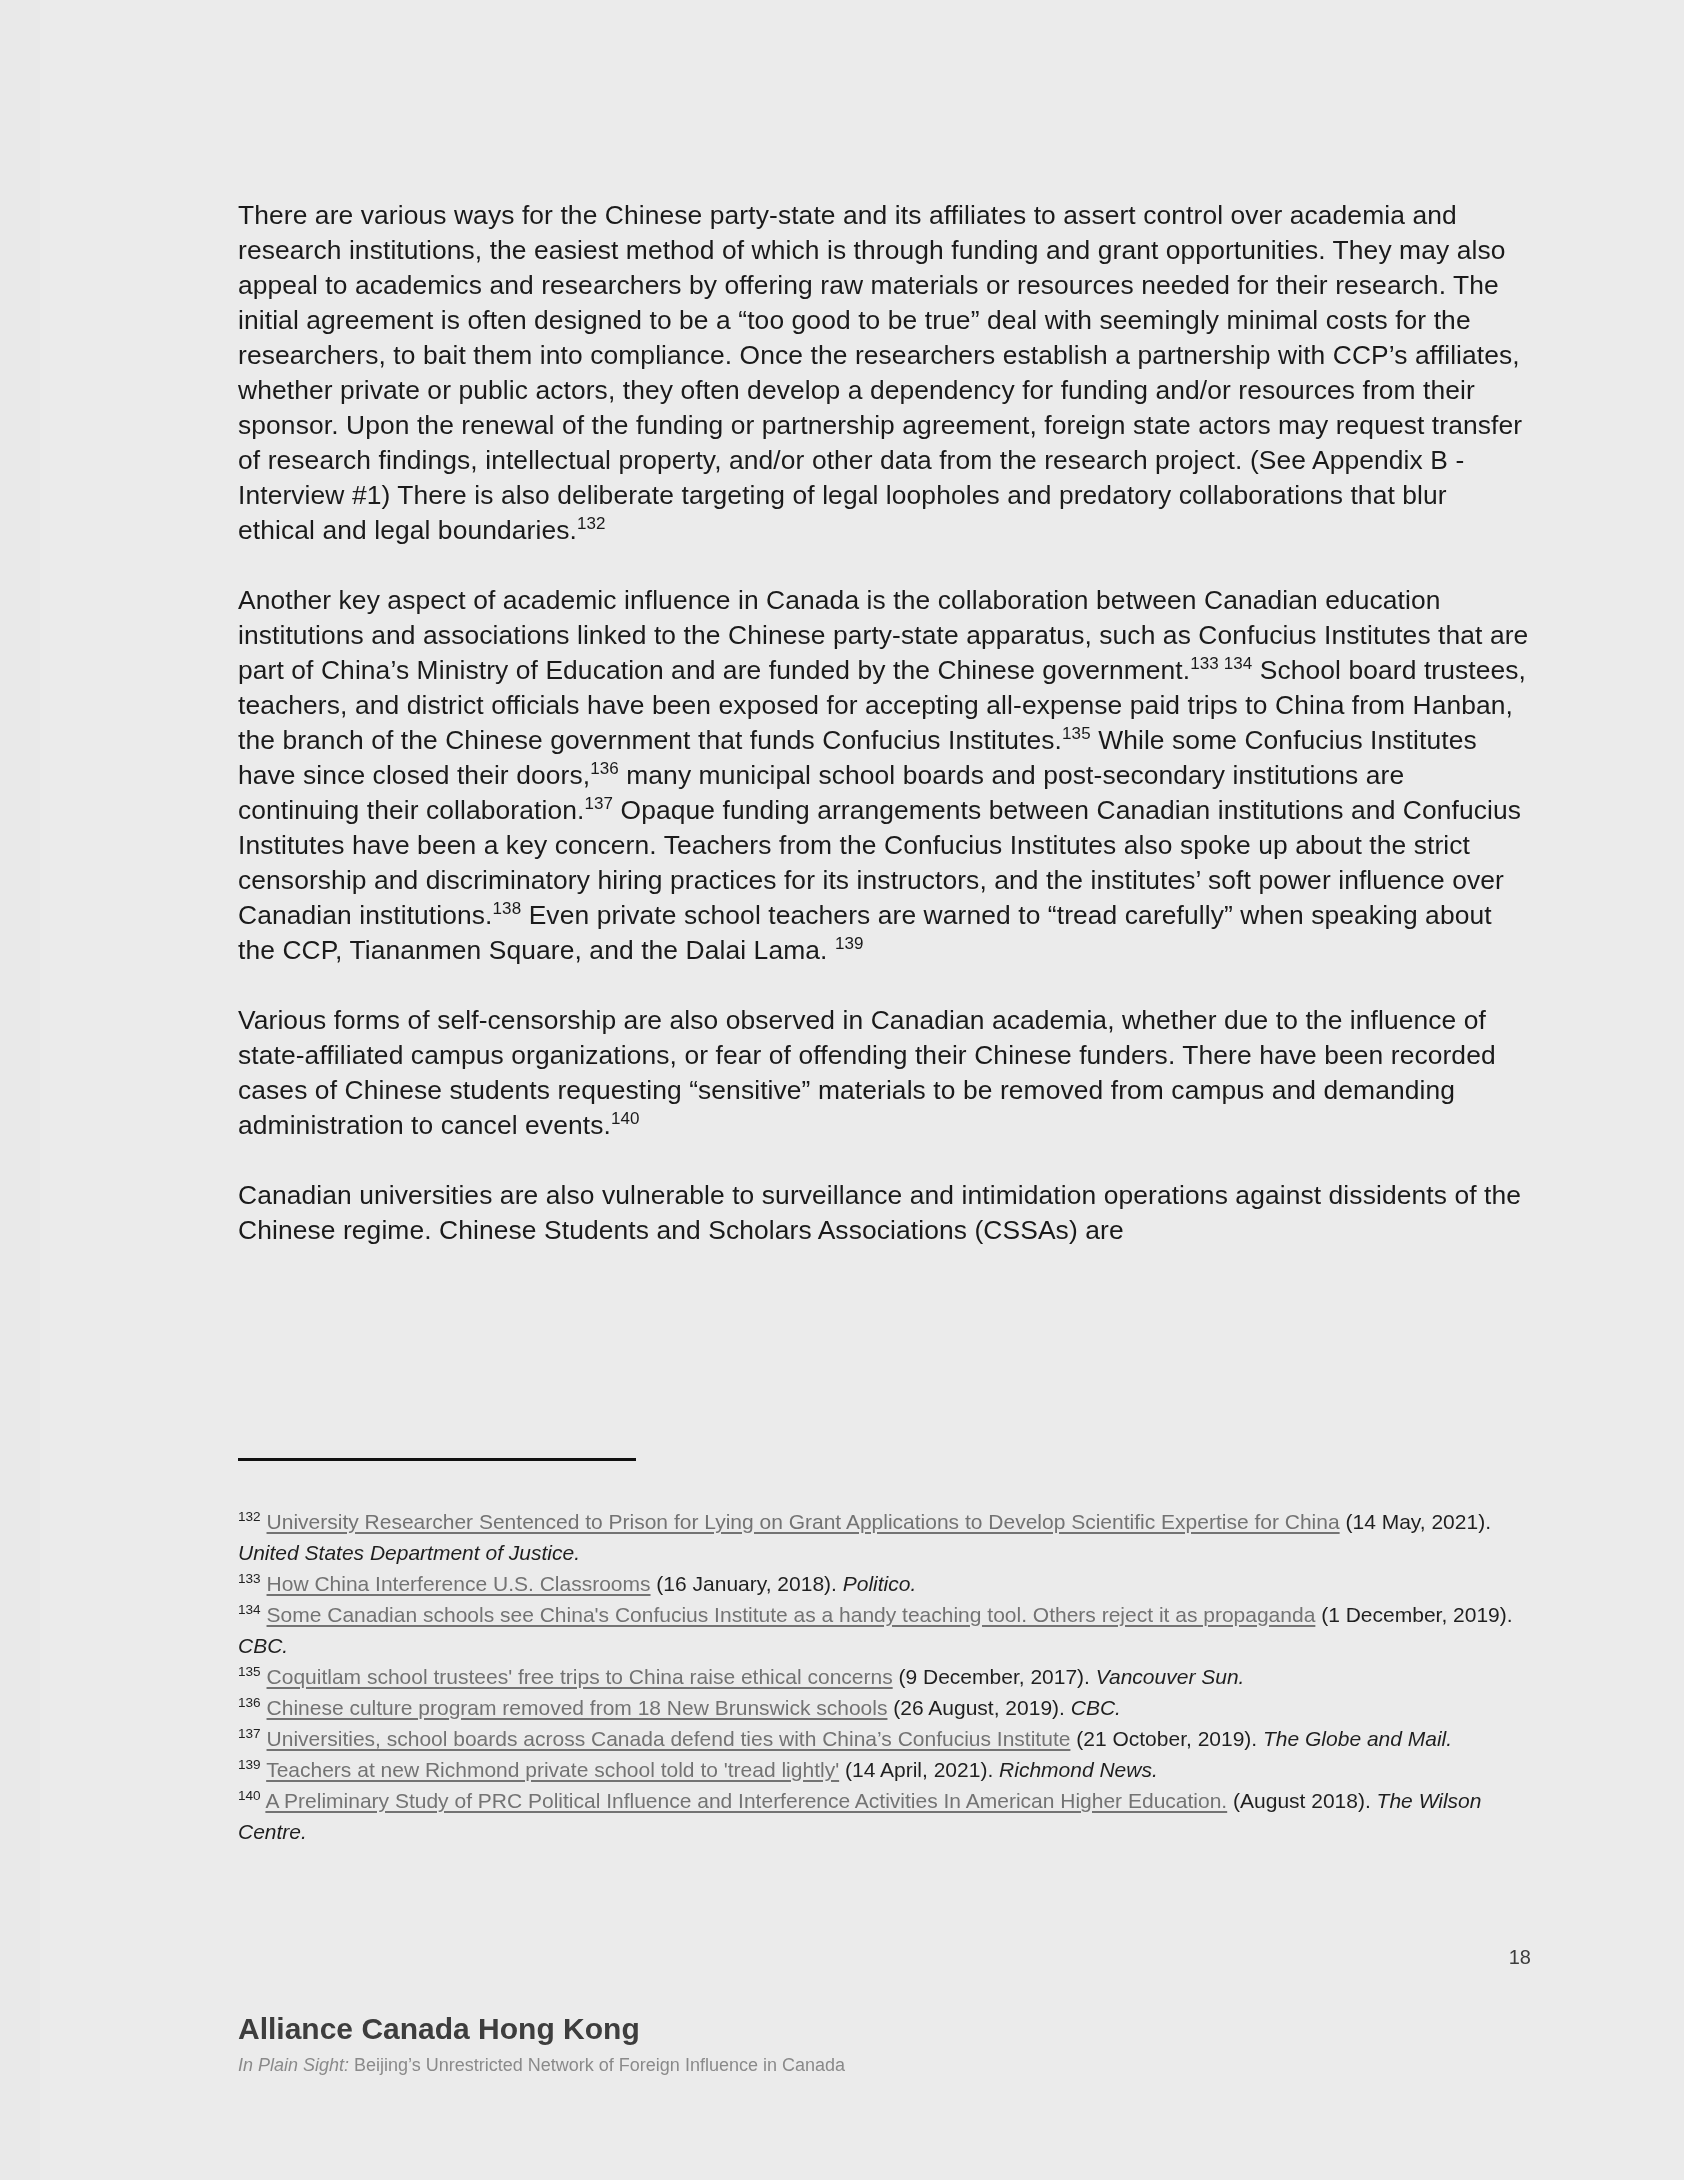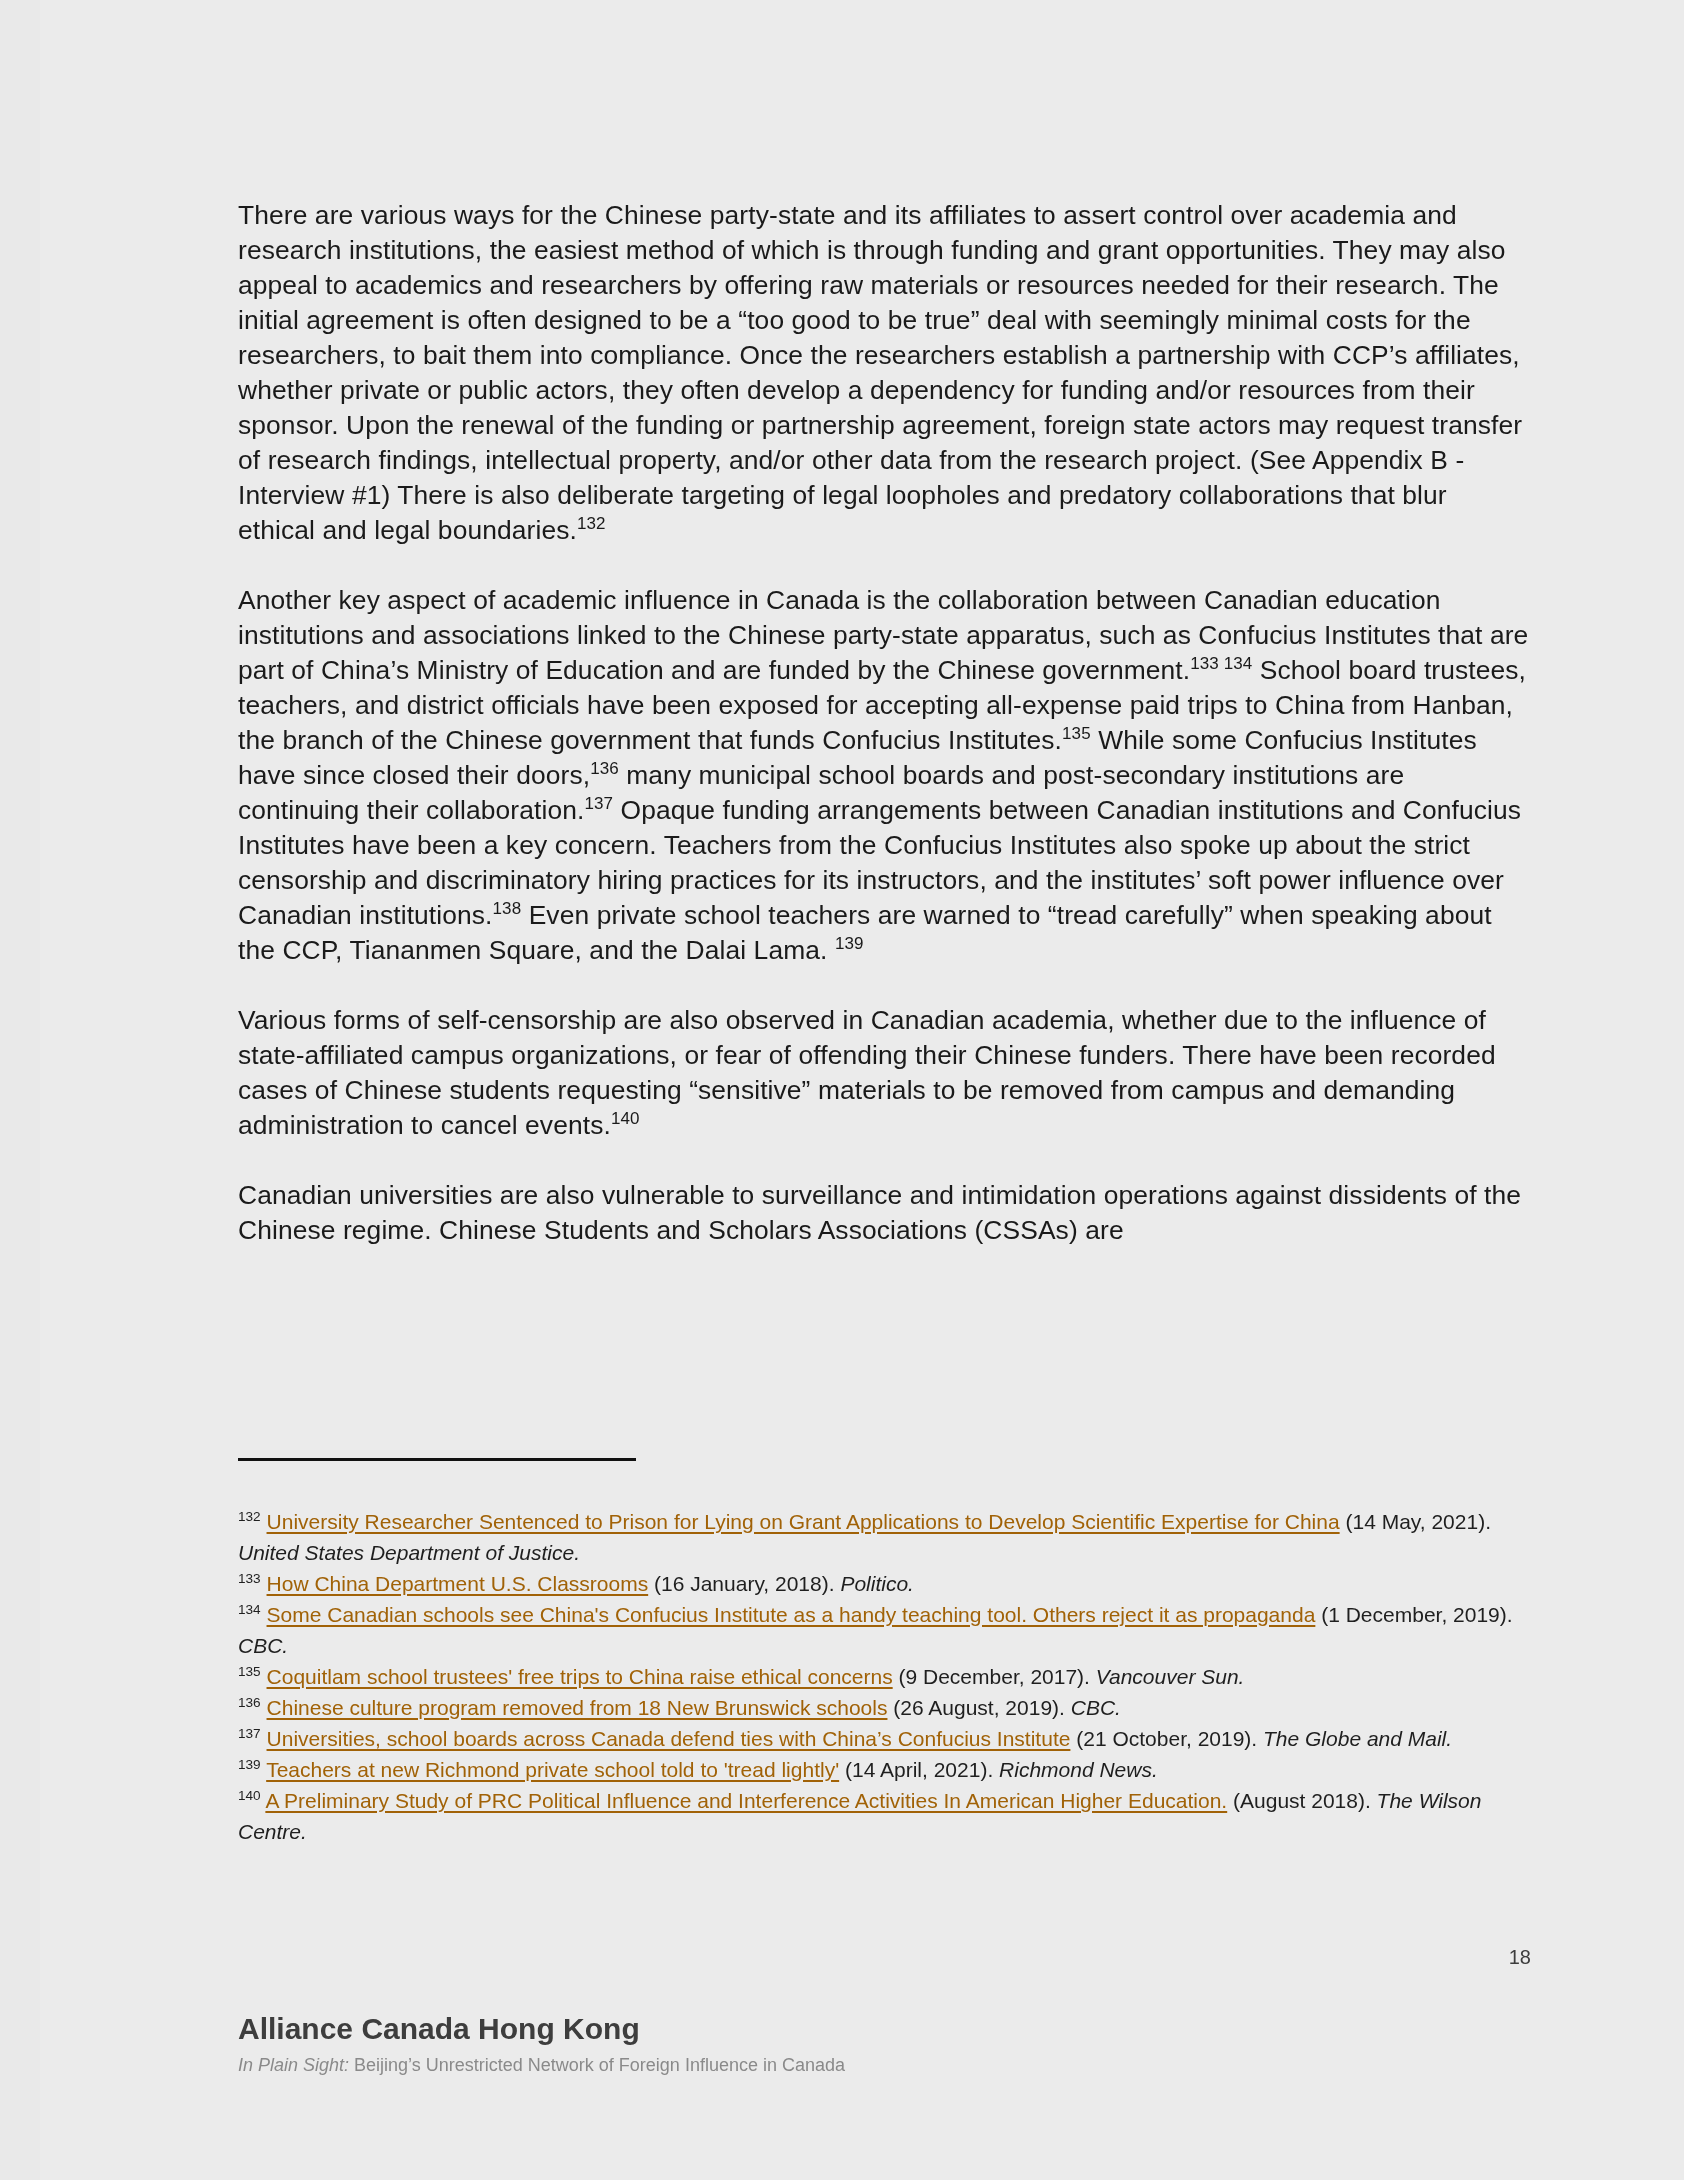--- a/index.html
+++ b/index.html
@@ -50,21 +50,21 @@
   }
   .footnotes sup {
     font-size: 13.6px;
     line-height: 0;
     vertical-align: baseline;
     position: relative;
     top: -7.7px;
     color: #1f1f1f;
   }
   .footnotes a {
-    color: #a16207;
+    color: #737373;
     text-decoration: underline;
     text-underline-offset: 3.4px;
     text-decoration-thickness: 1.7px;
   }
   .footnotes em { font-style: italic; }
   .page-number {
     position: absolute;
     left: 198px;
     top: 1946px;
     width: 1293px;
@@ -99,21 +99,21 @@
       <p><span>There are various ways for the Chinese party-state and its affiliates to assert control over academia and research institutions, the easiest method of which is through funding and grant opportunities. They may also appeal to academics and researchers by offering raw materials or resources needed for their research. The initial agreement is often designed to be a “too good to be true” deal with seemingly minimal costs for the researchers, to bait them into compliance. Once the researchers establish a partnership with CCP’s affiliates, whether private or public actors, they often develop a dependency for funding and/or resources from their sponsor. Upon the renewal of the funding or partnership agreement, foreign state actors may request transfer of research findings, intellectual property, and/or other data from the research project. (See Appendix B - Interview #1) There is also deliberate targeting of legal loopholes and predatory collaborations that blur ethical and legal boundaries.</span><sup>132</sup></p>
       <p><span>Another key aspect of academic influence in Canada is the collaboration between Canadian education institutions and associations linked to the Chinese party-state apparatus, such as Confucius Institutes that are part of China’s Ministry of Education and are funded by the Chinese government.</span><sup>133 134</sup><span> School board trustees, teachers, and district officials have been exposed for accepting all-expense paid trips to China from Hanban, the branch of the Chinese government that funds Confucius Institutes.</span><sup>135</sup><span> While some Confucius Institutes have since closed their doors,</span><sup>136</sup><span> many municipal school boards and post-secondary institutions are continuing their collaboration.</span><sup>137</sup><span> Opaque funding arrangements between Canadian institutions and Confucius Institutes have been a key concern. Teachers from the Confucius Institutes also spoke up about the strict censorship and discriminatory hiring practices for its instructors, and the institutes’ soft power influence over Canadian institutions.</span><sup>138</sup><span> Even private school teachers are warned to “tread carefully” when speaking about the CCP, Tiananmen Square, and the Dalai Lama. </span><sup>139</sup></p>
       <p><span>Various forms of self-censorship are also observed in Canadian academia, whether due to the influence of state-affiliated campus organizations, or fear of offending their Chinese funders. There have been recorded cases of Chinese students requesting “sensitive” materials to be removed from campus and demanding administration to cancel events.</span><sup>140</sup></p>
       <p><span>Canadian universities are also vulnerable to surveillance and intimidation operations against dissidents of the Chinese regime. Chinese Students and Scholars Associations (CSSAs) are</span></p>
     </main>
 
   <div class="fn-rule"></div>
 
   <section class="footnotes" id="footnotes">
       <div><sup>132</sup> <a href="#">University Researcher Sentenced to Prison for Lying on Grant Applications to Develop Scientific Expertise for China</a><span> (14 May, 2021). </span><em>United States Department of Justice.</em></div>
-      <div><sup>133</sup> <a href="#">How China Department U.S. Classrooms</a><span> (16 January, 2018). </span><em>Politico.</em></div>
+      <div><sup>133</sup> <a href="#">How China Interference U.S. Classrooms</a><span> (16 January, 2018). </span><em>Politico.</em></div>
       <div><sup>134</sup> <a href="#">Some Canadian schools see China's Confucius Institute as a handy teaching tool. Others reject it as propaganda</a><span> (1 December, 2019). </span><em>CBC.</em></div>
       <div><sup>135</sup> <a href="#">Coquitlam school trustees' free trips to China raise ethical concerns</a><span> (9 December, 2017). </span><em>Vancouver Sun.</em></div>
       <div><sup>136</sup> <a href="#">Chinese culture program removed from 18 New Brunswick schools</a><span> (26 August, 2019). </span><em>CBC.</em></div>
       <div><sup>137</sup> <a href="#">Universities, school boards across Canada defend ties with China’s Confucius Institute</a><span> (21 October, 2019). </span><em>The Globe and Mail.</em></div>
       <div><sup>139</sup> <a href="#">Teachers at new Richmond private school told to 'tread lightly'</a><span> (14 April, 2021). </span><em>Richmond News.</em></div>
       <div><sup>140</sup> <a href="#">A Preliminary Study of PRC Political Influence and Interference Activities In American Higher Education.</a><span> (August 2018). </span><em>The Wilson Centre.</em></div>
     </section>
 
   <div class="page-number">18</div>
 

